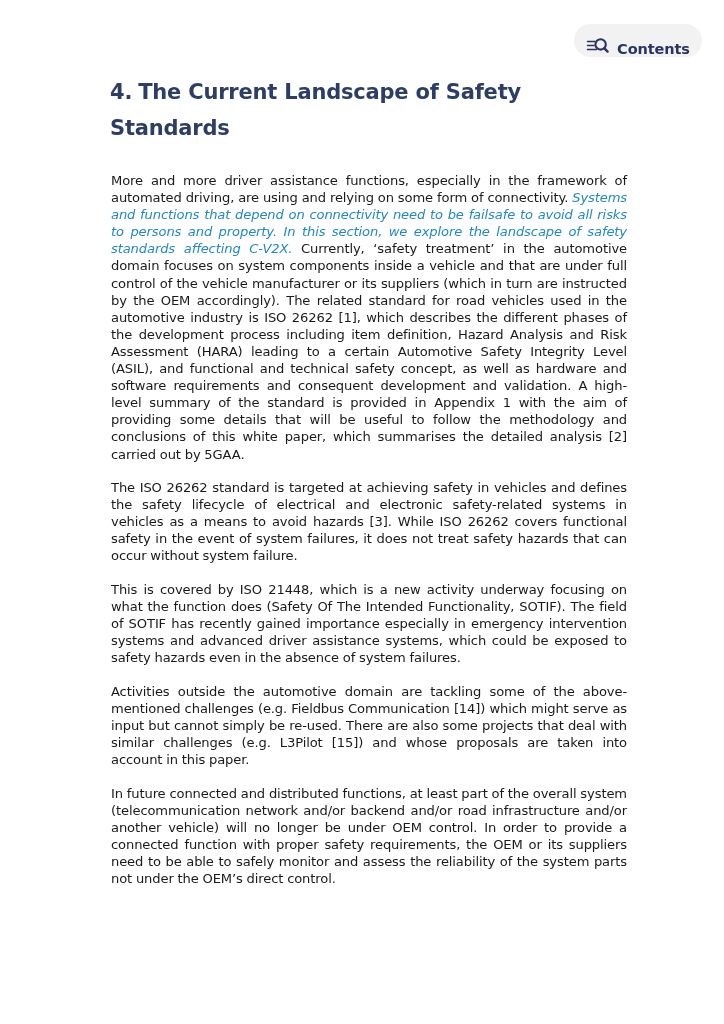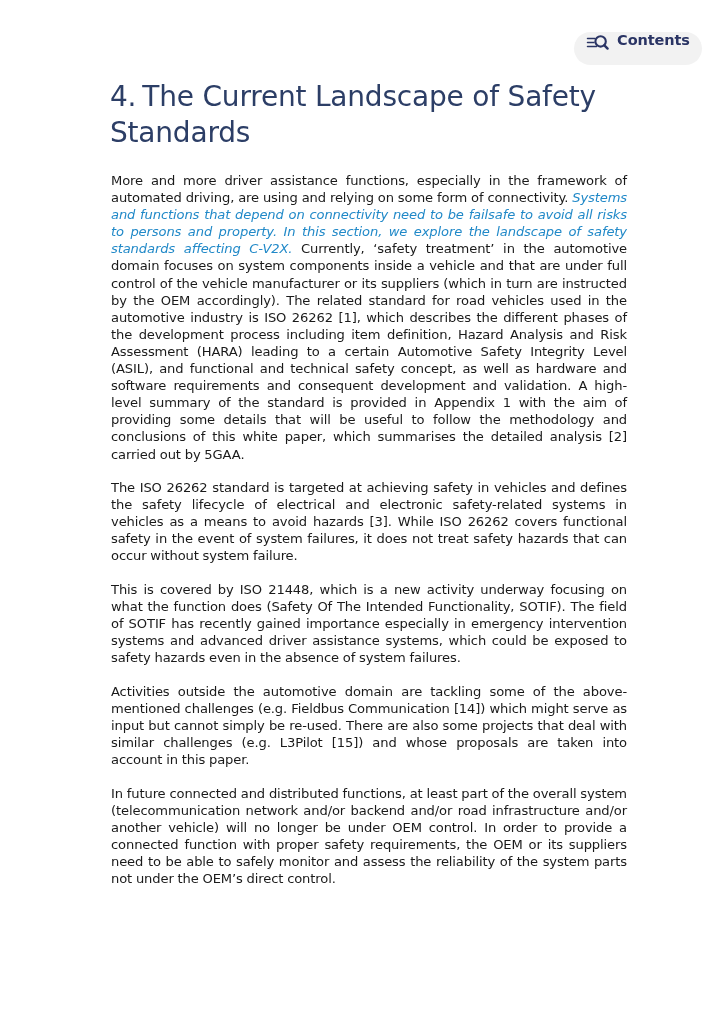--- a/index.html
+++ b/index.html
@@ -11,28 +11,28 @@
     height: 1024px;
     background: #ffffff;
     font-family: "Liberation Sans", sans-serif;
     position: relative;
     overflow: hidden;
   }
 
   
   .contents-btn {
     position: absolute;
-    top: 32px;
+    top: 24px;
     left: 574px;
     width: 128px;
     height: 33px;
     background: #f2f2f2;
     border-radius: 17px;
     display: flex;
-    align-items: flex-start;
+    align-items: flex-end;
     justify-content: center;
     gap: 7px;
     cursor: pointer;
     user-select: none;
   }
   .contents-icon {
     width: 24px;
     height: 22px;
     display: block;
   }
@@ -44,23 +44,23 @@
     font-family: "DejaVu Sans", sans-serif;
   }
 
   
   .page-title {
     position: absolute;
     left: 110px;
     top: 60px;
     width: 520px;
     color: #2c3e66;
-    font-size: 28px;
+    font-size: 21px;
     line-height: 36px;
-    font-weight: 400;
+    font-weight: 700;
     letter-spacing: -0.2px;
     font-family: "DejaVu Sans", sans-serif;
   }
   .page-title .tnum { margin-right: 6px; }
 
   
   .content {
     position: absolute;
     left: 111px;
     top: 172px;

